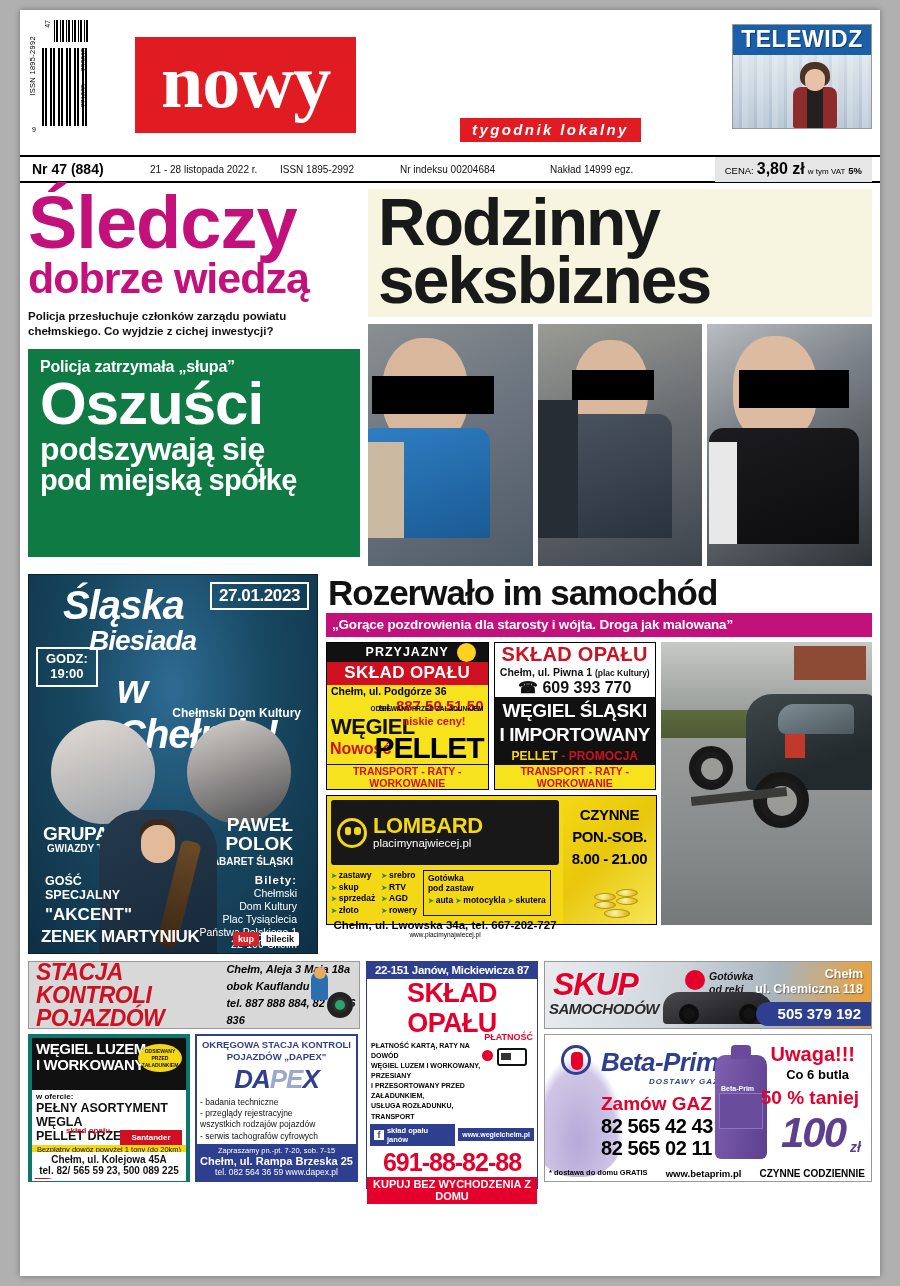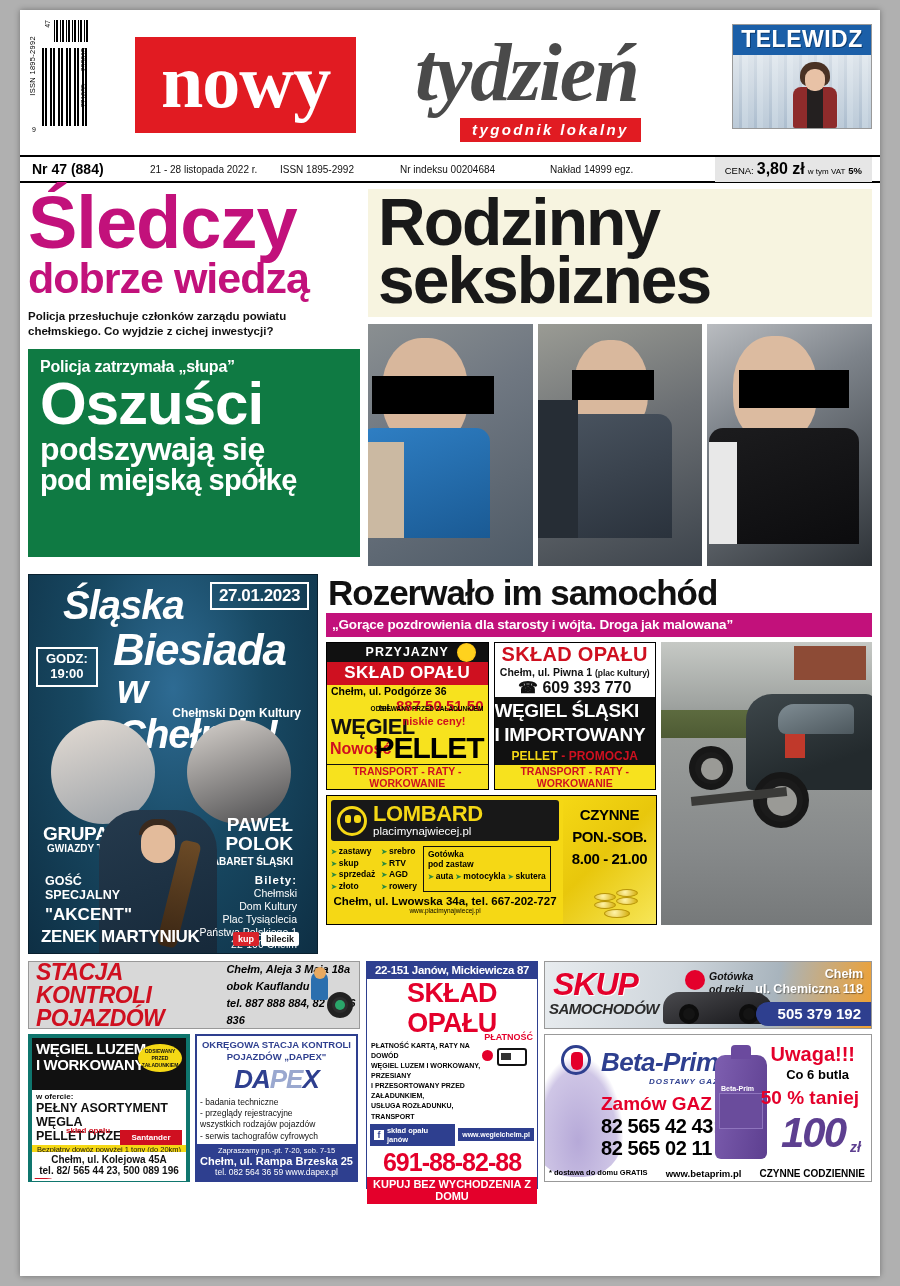--- a/index.html
+++ b/index.html
@@ -191,21 +191,21 @@
     position: absolute; right: 8px; top: 7px;
     border: 2px solid #fff; padding: 2px 7px;
     font-size: 17px; font-weight: 700; letter-spacing: -.4px;
   }
   .c-godz {
     position: absolute; left: 7px; top: 72px;
     border: 2px solid #fff; padding: 3px 8px;
     font-size: 13px; font-weight: 700; text-align: center; line-height: 1.15;
   }
   .c-t1 { position:absolute; left: 34px; top: 8px; font-size: 40px; font-weight: 700; font-style: italic; letter-spacing:-1px;}
-  .c-t2 { position:absolute; left: 84px; top: 50px; font-size: 44px; font-weight: 700; font-style: italic; letter-spacing:-1px;}
+  .c-t2 { position:absolute; left: 60px; top: 50px; font-size: 28px; font-weight: 700; font-style: italic; letter-spacing:-1px;}
   .c-t3 { position:absolute; left: 88px; top: 92px; font-size: 40px; font-weight: 700; font-style: italic; letter-spacing:-1px;}
   .c-t4 { position:absolute; right: 16px; top: 131px; font-size: 12px; font-weight: 700; }
   .c-circ { position:absolute; border-radius: 50%; overflow:hidden; background:#cfd6dc; }
   .c-circ1 { left: 22px; top: 145px; width: 104px; height: 104px; background: linear-gradient(160deg,#e4dcd4,#9aa0a6); }
   .c-circ2 { right: 26px; top: 145px; width: 104px; height: 104px; background: linear-gradient(160deg,#d7d2cd,#4a4a4c); }
   .c-n1 { position:absolute; left: 14px; top: 248px; font-size: 19px; font-weight: 700; letter-spacing:-.4px;}
   .c-n1s { position:absolute; left: 18px; top: 268px; font-size: 10px; font-weight: 700;}
   .c-n2 { position:absolute; right: 24px; top: 240px; font-size: 19px; font-weight: 700; text-align:right; line-height:1.0;}
   .c-n2s { position:absolute; right: 24px; top: 281px; font-size: 10px; font-weight: 700; text-align:right;}
   .c-bil { position:absolute; right: 20px; top: 298px; font-size: 10.5px; line-height: 1.22; text-align: right; }
@@ -277,28 +277,28 @@
   .c1-now { font-size: 16px; font-weight:700; color:#cf1020; padding-left: 3px; }
   .c1-pellet { position:absolute; right: 4px; top: 88px; font-size: 30px; font-weight:700; letter-spacing:-1px;}
   .c1-mozl { position:absolute; right:4px; bottom: 17px; font-size: 6.5px; font-weight:700; }
   .c1-foot { position:absolute; left:0; bottom:0; width:100%; text-align:center; background:#f7e21e; color:#cf1020; font-size: 10.5px; font-weight:700; border-top:1px solid #111;}
 
   .ad-coal2 { height: 148px; background:#111; border:1px solid #000; width: 163px; color:#fff;}
   .c2-band { background:#fff; color:#cf1020; text-align:center; font-size: 20px; font-weight:700; letter-spacing:.3px; }
   .c2-addr { text-align:center; font-size: 10.5px; font-weight:700; background:#fff; color:#111;}
   .c2-addr span { font-size: 8.5px; }
   .c2-tel { text-align:center; font-size: 16px; font-weight:700; background:#fff; color:#111; }
-  .c2-big { text-align:left; font-size: 19px; font-weight:700; line-height: 1.02; margin-top:4px; letter-spacing:-.4px;}
+  .c2-big { text-align:center; font-size: 19px; font-weight:700; line-height: 1.02; margin-top:4px; letter-spacing:-.4px;}
   .c2-pellet { text-align:center; font-size: 14px; font-weight:700; color:#f7e21e; margin-top:3px;}
   .c2-pellet span { color:#cf1020; font-size: 12px; }
   .c2-foot { position:absolute; left:0; bottom:0; width:100%; text-align:center; background:#f7e21e; color:#cf1020; font-size: 10.5px; font-weight:700;}
 
   .ad-lombard { margin-top: 5px; height: 130px; background:#f5d815; border:1px solid #000; width: 331px; display:flex;}
   .lb-left { width: 236px; padding: 4px; }
-  .lb-black { background:#181818; border-radius:3px; padding: 4px 6px; display:flex; align-items:center; gap:6px;}
+  .lb-black { background:#181818; border-radius:3px; padding: 16px 6px; display:flex; align-items:center; gap:6px;}
   .lb-smiley { width: 30px; height: 30px; border-radius:50%; border: 3px solid #f5d815; position: relative; flex: 0 0 auto;}
   .lb-smiley::before { content:""; position:absolute; left:5px; top:6px; width:6px; height:8px; background:#f5d815; border-radius:2px;}
   .lb-smiley::after { content:""; position:absolute; left:14px; top:6px; width:7px; height:8px; background:#f5d815; border-radius:3px;}
   .lb-name { color:#f5d815; font-size: 22px; font-weight:700; line-height: .95; letter-spacing:-.4px;}
   .lb-url { color:#fff; font-size: 11.5px; }
   .lb-lists { display:flex; gap: 6px; margin-top: 5px; font-size: 8.5px; font-weight:700; }
   .lb-lists ul { list-style: none; }
   .lb-lists li { margin-bottom: 1.5px; }
   .lb-lists li::before { content:"➤ "; color:#2b8a3e; font-size:7px;}
   .lb-cash { border:1px solid #111; padding: 2px 4px; font-size: 8.5px; font-weight:700; }
@@ -414,21 +414,20 @@
       <div class="bc-issn">ISSN 1895-2992</div>
       <div class="bc-num">47</div>
       <div class="bc-bars-top"></div>
       <div class="bc-bars-main"></div>
       <div class="bc-r1">299015</div>
       <div class="bc-r2">771895</div>
       <div class="bc-b1">9</div>
     </div>
 
     <div class="logo-nowy">nowy</div>
-    <div class="logo-tydzien">tydzień</div>
     <div class="logo-sub">tygodnik lokalny</div>
 
     <div class="telewidz">
       <div class="tw-band"></div>
       <div class="tw-title">TELEWIDZ</div>
       <div class="tw-city"></div>
       <div class="tw-girl">
         <div class="tw-hair"></div>
           <div class="tw-body"></div>
           <div class="tw-shirt"></div>
@@ -687,21 +686,21 @@
               <span class="by-B">B</span>
               <span class="by-rest">ORYS</span>
             </div>
             <div class="by-skl">skład opału</div>
             <div class="by-sant">
               <div class="t">SPRZEDAŻ RATALNA</div>
               <div class="box">Santander</div>
             </div>
             <div class="by-foot">
               <div>Chełm, ul. Kolejowa 45A</div>
-              <div>tel. 82/ 565 44 23, 500 089 196</div>
+              <div>tel. 82/ 565 59 23, 500 089 225</div>
             </div>
           </div>
 
           <div class="ad-dapex">
             <div class="dp-h">
               <div>OKRĘGOWA STACJA KONTROLI</div>
               <div>POJAZDÓW „DAPEX"</div>
             </div>
             <div class="dp-logo"><span style="color:#2e3f8f">DA</span><span>PE</span><span style="color:#2e3f8f">X</span></div>
             <div class="dp-l">

